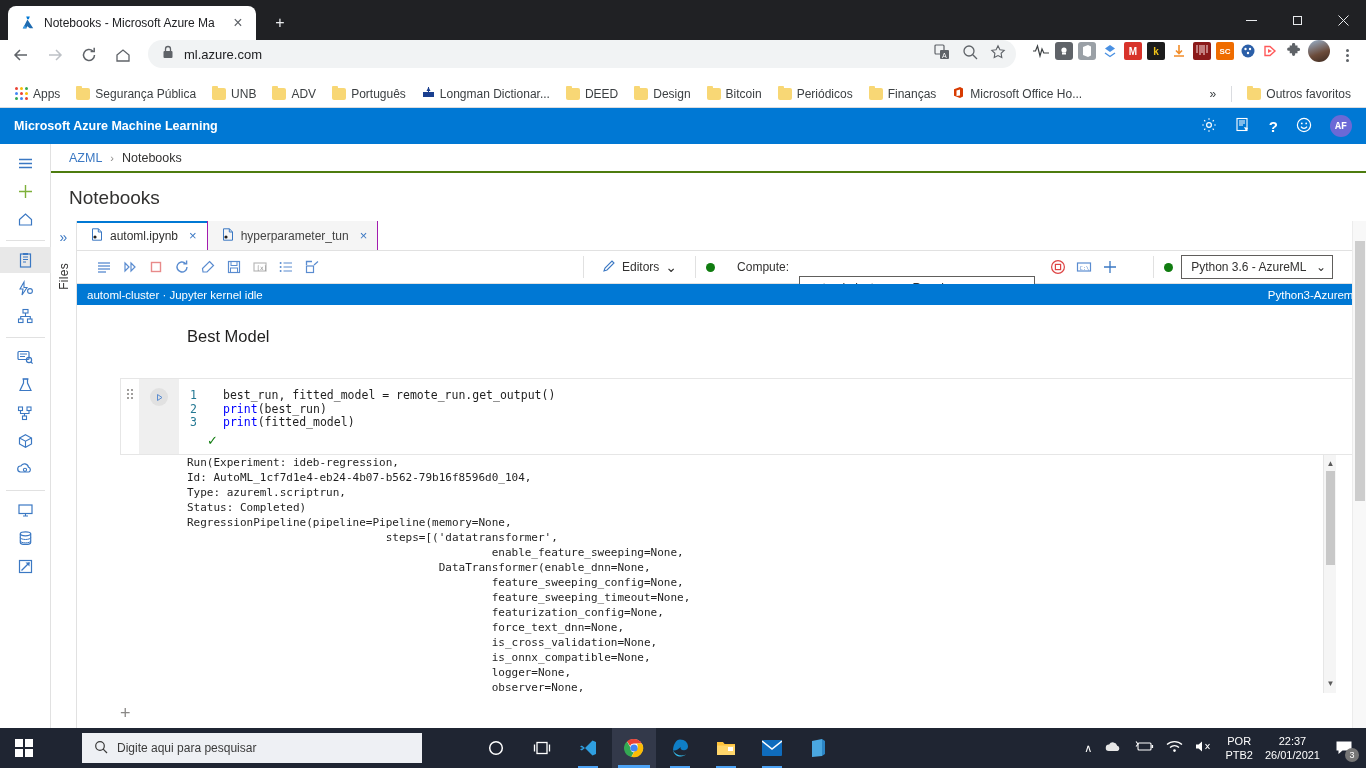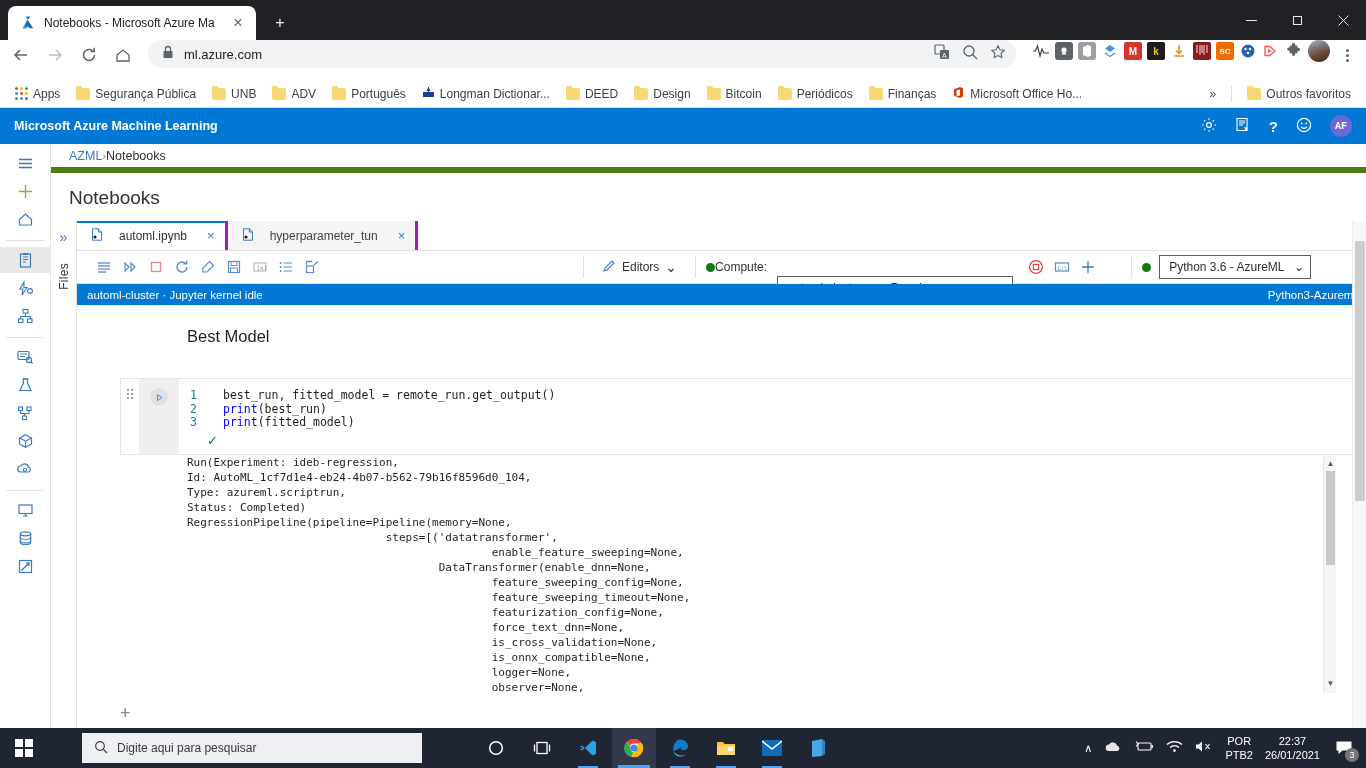--- a/index.html
+++ b/index.html
@@ -98,22 +98,22 @@
   .rail-item {
     width: 51px; height: 26px; display: flex; align-items: center; justify-content: center;
     color: #3b78c3; margin-bottom: 2px;
   }
   .rail-item.plus { color: #7eb03a; }
   .rail-item.active { background: #e8e8e8; }
   .rail-sep { width: 39px; height: 1px; background: #e1e1e1; margin: 6px 0; }
 
   .az-main { flex: 1; display: flex; flex-direction: column; min-width: 0; }
   .breadcrumb {
-    height: 29px; display: flex; align-items: center; 
-    padding: 0 18px; font-size: 12.5px; border-bottom: 6px solid #4d7c0f;
+    height: 29px; display: flex; align-items: center; gap: 8px;
+    padding: 0 18px; font-size: 12.5px; border-bottom: 2px solid #4d7c0f;
   }
   .bc-link { color: #3b78c3; }
   .bc-sep { color: #8a8886; font-size: 11px; }
   .bc-cur { color: #323130; }
 
   .page-title { font-size: 19px; color: #323130; padding: 14px 18px 12px 18px; font-weight: normal; }
 
   .nb-wrap { display: flex; flex: 1; min-height: 0; }
   .nb-gutter {
     width: 26px; flex: none; border-right: 1px solid #e1e1e1;
@@ -123,22 +123,22 @@
   .chev { color: #3b78c3; font-size: 14px; }
   .files-label {
     writing-mode: vertical-rl; transform: rotate(180deg);
     font-size: 12px; color: #323130; margin-top: 18px; letter-spacing: .3px;
   }
 
   .nb-pane { flex: 1; display: flex; flex-direction: column; min-width: 0; position: relative; }
 
   .nb-tabs { height: 30px; display: flex; align-items: stretch; border-bottom: 1px solid #e1e1e1; background:#fff; }
   .nb-tab {
-    display: flex; align-items: center; gap: 16px; padding: 0 10px 0 14px;
-    font-size: 12px; color: #323130; border-right: 3px solid #a21caf;
+    display: flex; align-items: center; gap: 7px; padding: 0 10px 0 14px;
+    font-size: 12px; color: #323130; border-right: 1px solid #a21caf;
     position: relative; background: #fff;
   }
   .nb-tab.inactive { background: #f5f5f5; color: #444; }
   .nb-tab.active::before {
     content: ''; position: absolute; left: 0; right: 0; top: 0; height: 2px; background: #0078d4;
   }
   .nb-tab-x { color: #3b78c3; font-size: 13px; margin-left: 4px; }
 
   .nb-toolbar {
     height: 33px; display: flex; align-items: center; border-bottom: 1px solid #e1e1e1;
@@ -710,21 +710,21 @@
                   <svg width="14" height="14" viewBox="0 0 14 14">
                       <path d="M2 12l1-3 7-7 2 2-7 7z" fill="none" stroke="#3b78c3" stroke-width="1.1"></path>
                     </svg>
                 </span>
                 <span>Editors</span>
                 <span style="font-size:14px;line-height:8px;">⌄</span>
               </div>
 
               <div class="tb-sep"></div>
 
-              <div style="display:flex;align-items:center;gap:0;">
+              <div style="display:flex;align-items:center;gap:22px;">
                 <span class="dot-green"></span>
                 <span class="compute-label">Compute:</span>
               </div>
 
               <div class="compute-box" style="margin-left:10px;margin-top:42px;">
                 <span>automl-cluster</span>
                 <span class="dash">-</span>
                 <span>Running</span>
                 <span class="chevd" style="font-size:15px;line-height:8px;">⌄</span>
               </div>

